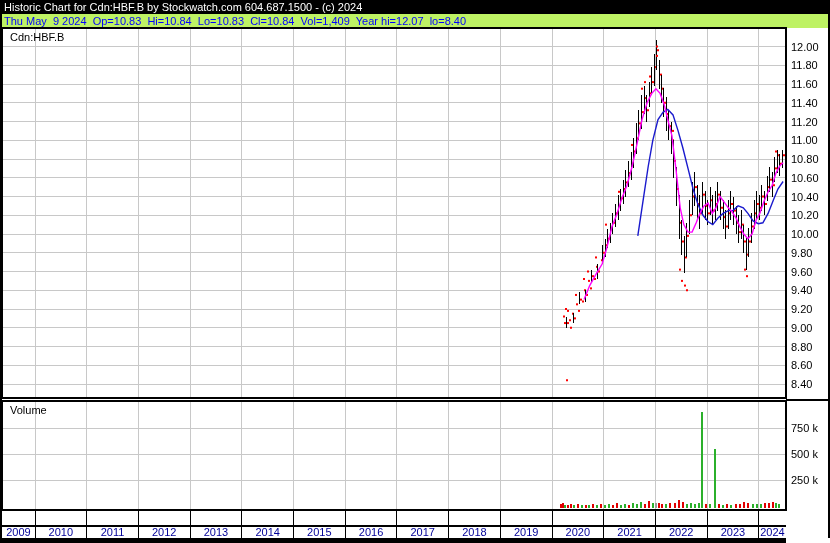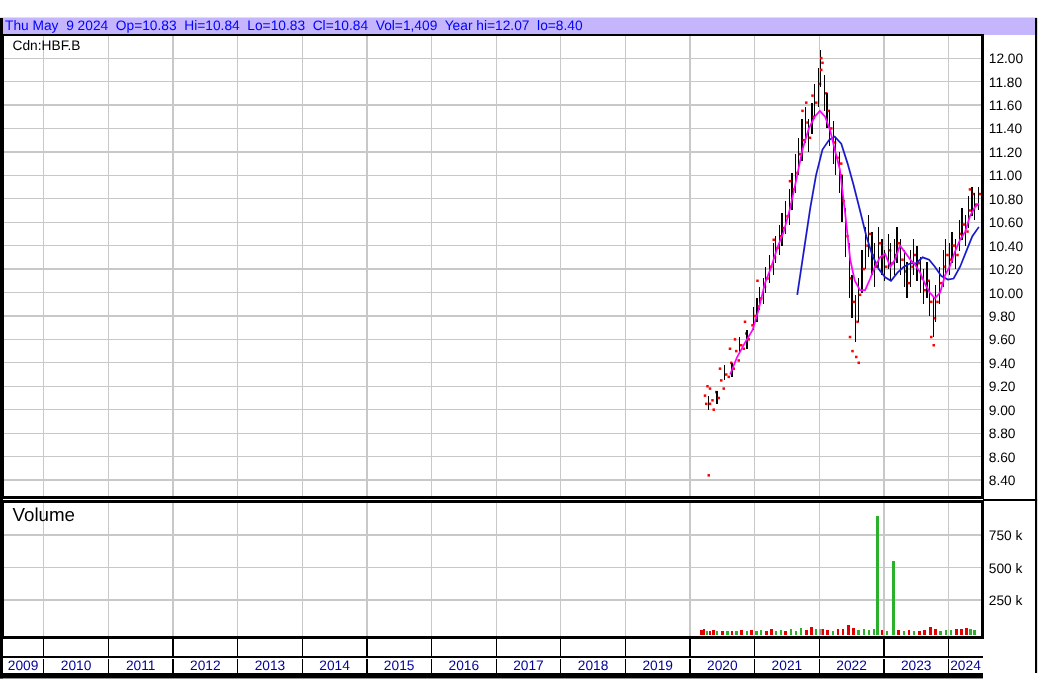--- a/index.html
+++ b/index.html
@@ -1,33 +1,34 @@
 <!DOCTYPE html>
 <html><head>
 <meta charset="utf-8">
 <style>
   html,body{margin:0;padding:0;background:#fff;}
   #screen{position:relative;width:830px;height:543px;background:#fff;overflow:hidden;
           font-family:"Liberation Sans",sans-serif;}
   .titlebar{position:absolute;left:0;top:0;width:830px;height:14px;background:#000;
             color:#fff;font-size:11px;line-height:14px;padding-left:4px;box-sizing:border-box;
             white-space:pre;}
-  .infoline{position:absolute;left:0;top:14px;width:830px;height:14px;background:#c4b5fd;
+  .infoline{position:absolute;left:0;top:14px;width:830px;height:14px;background:#bef264;
             color:#0000ff;font-size:11px;line-height:14px;padding-left:4px;box-sizing:border-box;
             white-space:pre;}
   .symlabel{position:absolute;left:10px;top:31px;color:#000;font-size:11px;text-align:center;}
-  .vollabel{position:absolute;left:10px;top:404px;color:#000;font-size:15px;}
+  .vollabel{position:absolute;left:10px;top:404px;color:#000;font-size:11px;}
   svg{position:absolute;left:0;top:0;}
   svg text{font-family:"Liberation Sans",sans-serif;font-size:11px;}
   .grid{shape-rendering:crispEdges;}
 </style>
 </head>
 <body>
 
 <div id="screen">
+  <div class="titlebar">Historic Chart for Cdn:HBF.B by Stockwatch.com 604.687.1500 - (c) 2024</div>
   <div class="infoline">Thu May  9 2024  Op=10.83  Hi=10.84  Lo=10.83  Cl=10.84  Vol=1,409  Year hi=12.07  lo=8.40</div>
   <svg id="chart-svg" width="830" height="543">
       <defs>
         <clipPath id="mainClip">
           <rect x="3" y="29" width="782" height="368"></rect>
         </clipPath>
         <clipPath id="volClip">
           <rect x="3" y="402" width="782" height="107"></rect>
         </clipPath>
       </defs>

